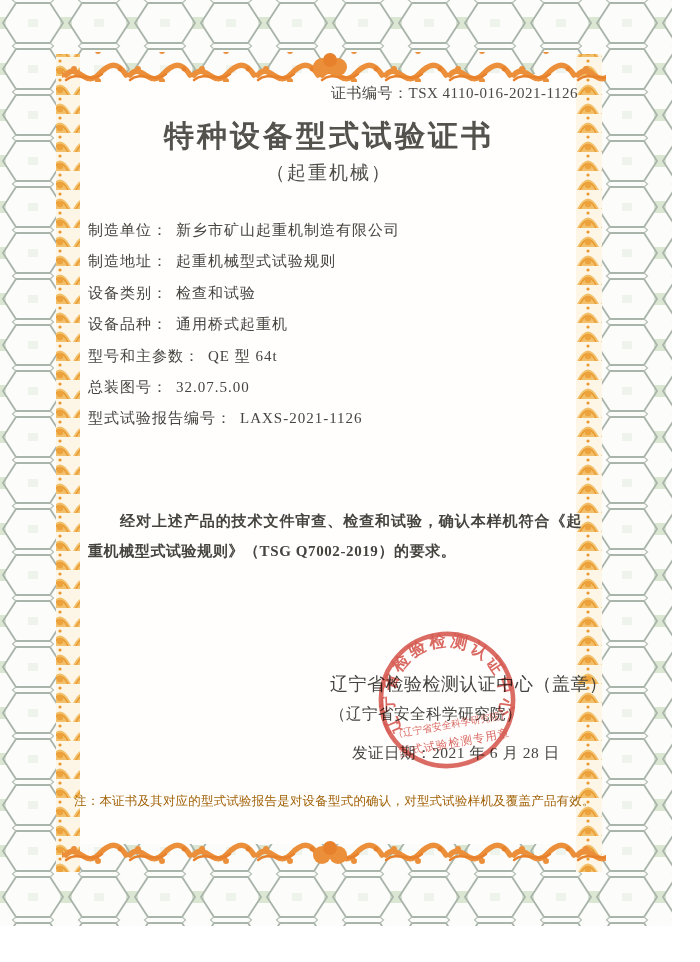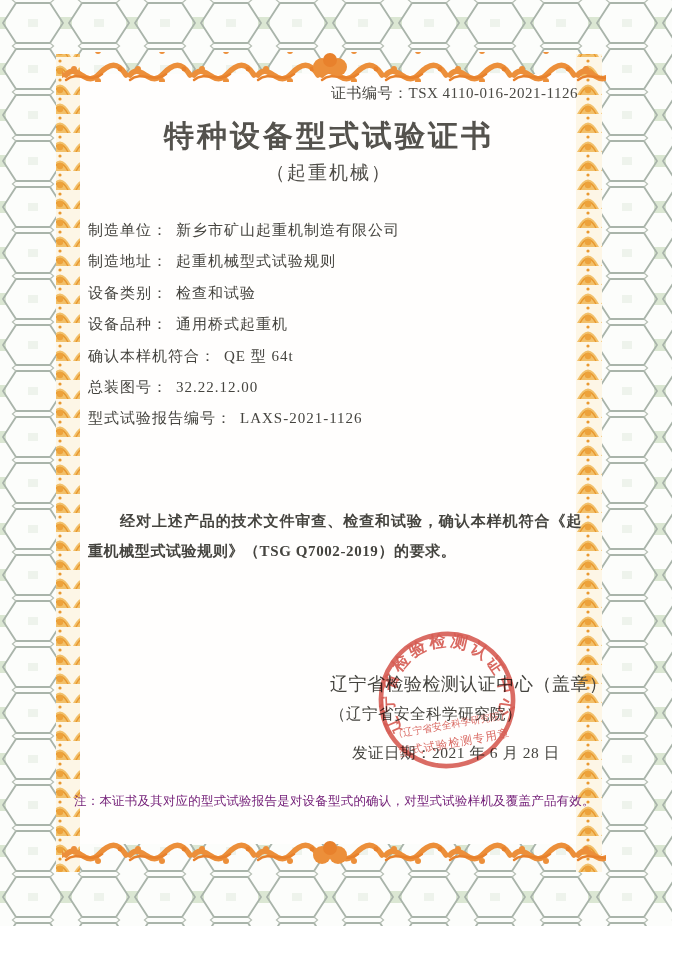--- a/index.html
+++ b/index.html
@@ -33,21 +33,21 @@
   .statement{
     left:88px;top:506px;width:494px;
     font-size:15px;line-height:30px;text-indent:32px;
     letter-spacing:.6px;text-align:justify;font-weight:bold;
   }
   .sig-line1{left:330px;top:672px;font-size:18px;letter-spacing:.5px;}
   .sig-line2{left:330px;top:704px;font-size:15.5px;letter-spacing:.5px;}
   .sig-line3{left:352px;top:735px;font-size:15.5px;letter-spacing:.5px;margin-top:8px;}
   .note{
     left:74px;top:793px;width:516px;
-    font-size:12.5px;letter-spacing:.2px;color:#701a75;white-space:nowrap;text-align:center;
+    font-size:12.5px;letter-spacing:.2px;color:#a16207;white-space:nowrap;text-align:center;
   }
 </style>
 </head>
 <body>
 
 <div class="page">
 
   <svg class="bg-svg" width="700" height="962" aria-hidden="true">
     <defs>
       <pattern id="latticeP" width="66" height="46" patternUnits="userSpaceOnUse">
@@ -107,24 +107,24 @@
     <div class="field-row">
       <span class="lab">制造地址：</span><span class="val">起重机械型式试验规则</span>
     </div>
     <div class="field-row">
       <span class="lab">设备类别：</span><span class="val">检查和试验</span>
     </div>
     <div class="field-row">
       <span class="lab">设备品种：</span><span class="val">通用桥式起重机</span>
     </div>
     <div class="field-row">
-      <span class="lab">确认本样机符合：</span><span class="val">QE 型 64t</span>
+      <span class="lab">型号和主参数：</span><span class="val">QE 型 64t</span>
     </div>
     <div class="field-row">
-      <span class="lab">总装图号：</span><span class="val">32.22.12.00</span>
+      <span class="lab">总装图号：</span><span class="val">32.07.5.00</span>
     </div>
     <div class="field-row">
       <span class="lab">型式试验报告编号：</span><span class="val">LAXS-2021-1126</span>
     </div>
   </div>
 
   <div class="abs statement">经对上述产品的技术文件审查、检查和试验，确认本样机符合《起重机械型式试验规则》（TSG Q7002-2019）的要求。</div>
 
   <div class="abs sig-line1">辽宁省检验检测认证中心（盖章）</div>
   <div class="abs sig-line2">（辽宁省安全科学研究院）</div>

